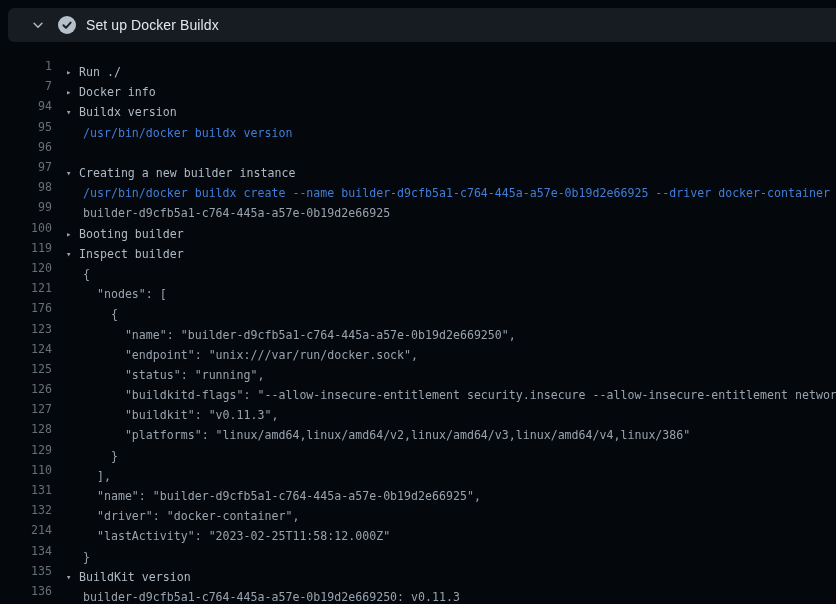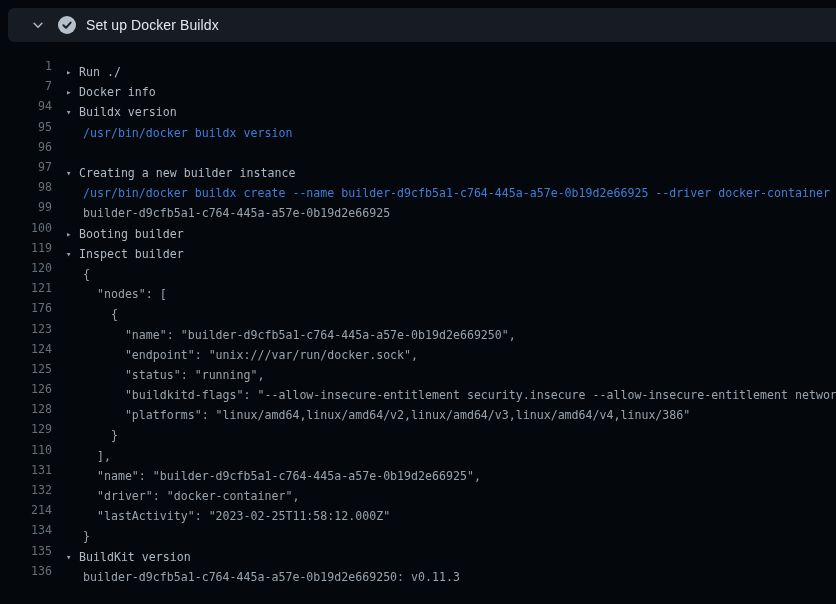--- a/index.html
+++ b/index.html
@@ -94,20 +94,21 @@
     <div class="line output"><span class="ln">99</span><span class="lc">builder-d9cfb5a1-c764-445a-a57e-0b19d2e66925</span></div>
     <div class="line group"><span class="ln">100</span><span class="lc"><span class="marker">▸</span>Booting builder</span></div>
     <div class="line group"><span class="ln">119</span><span class="lc"><span class="marker">▾</span>Inspect builder</span></div>
     <div class="line output"><span class="ln">120</span><span class="lc">{</span></div>
     <div class="line output"><span class="ln">121</span><span class="lc">  "nodes": [</span></div>
     <div class="line output"><span class="ln">176</span><span class="lc">    {</span></div>
     <div class="line output"><span class="ln">123</span><span class="lc">      "name": "builder-d9cfb5a1-c764-445a-a57e-0b19d2e669250",</span></div>
     <div class="line output"><span class="ln">124</span><span class="lc">      "endpoint": "unix:///var/run/docker.sock",</span></div>
     <div class="line output"><span class="ln">125</span><span class="lc">      "status": "running",</span></div>
     <div class="line output"><span class="ln">126</span><span class="lc">      "buildkitd-flags": "--allow-insecure-entitlement security.insecure --allow-insecure-entitlement networ</span></div>
+    <div class="line output"><span class="ln">127</span><span class="lc">      "buildkit": "v0.11.3",</span></div>
     <div class="line output"><span class="ln">128</span><span class="lc">      "platforms": "linux/amd64,linux/amd64/v2,linux/amd64/v3,linux/amd64/v4,linux/386"</span></div>
     <div class="line output"><span class="ln">129</span><span class="lc">    }</span></div>
     <div class="line output"><span class="ln">110</span><span class="lc">  ],</span></div>
     <div class="line output"><span class="ln">131</span><span class="lc">  "name": "builder-d9cfb5a1-c764-445a-a57e-0b19d2e66925",</span></div>
     <div class="line output"><span class="ln">132</span><span class="lc">  "driver": "docker-container",</span></div>
     <div class="line output"><span class="ln">214</span><span class="lc">  "lastActivity": "2023-02-25T11:58:12.000Z"</span></div>
     <div class="line output"><span class="ln">134</span><span class="lc">}</span></div>
     <div class="line group"><span class="ln">135</span><span class="lc"><span class="marker">▾</span>BuildKit version</span></div>
     <div class="line output"><span class="ln">136</span><span class="lc">builder-d9cfb5a1-c764-445a-a57e-0b19d2e669250: v0.11.3</span></div>
   </div>

